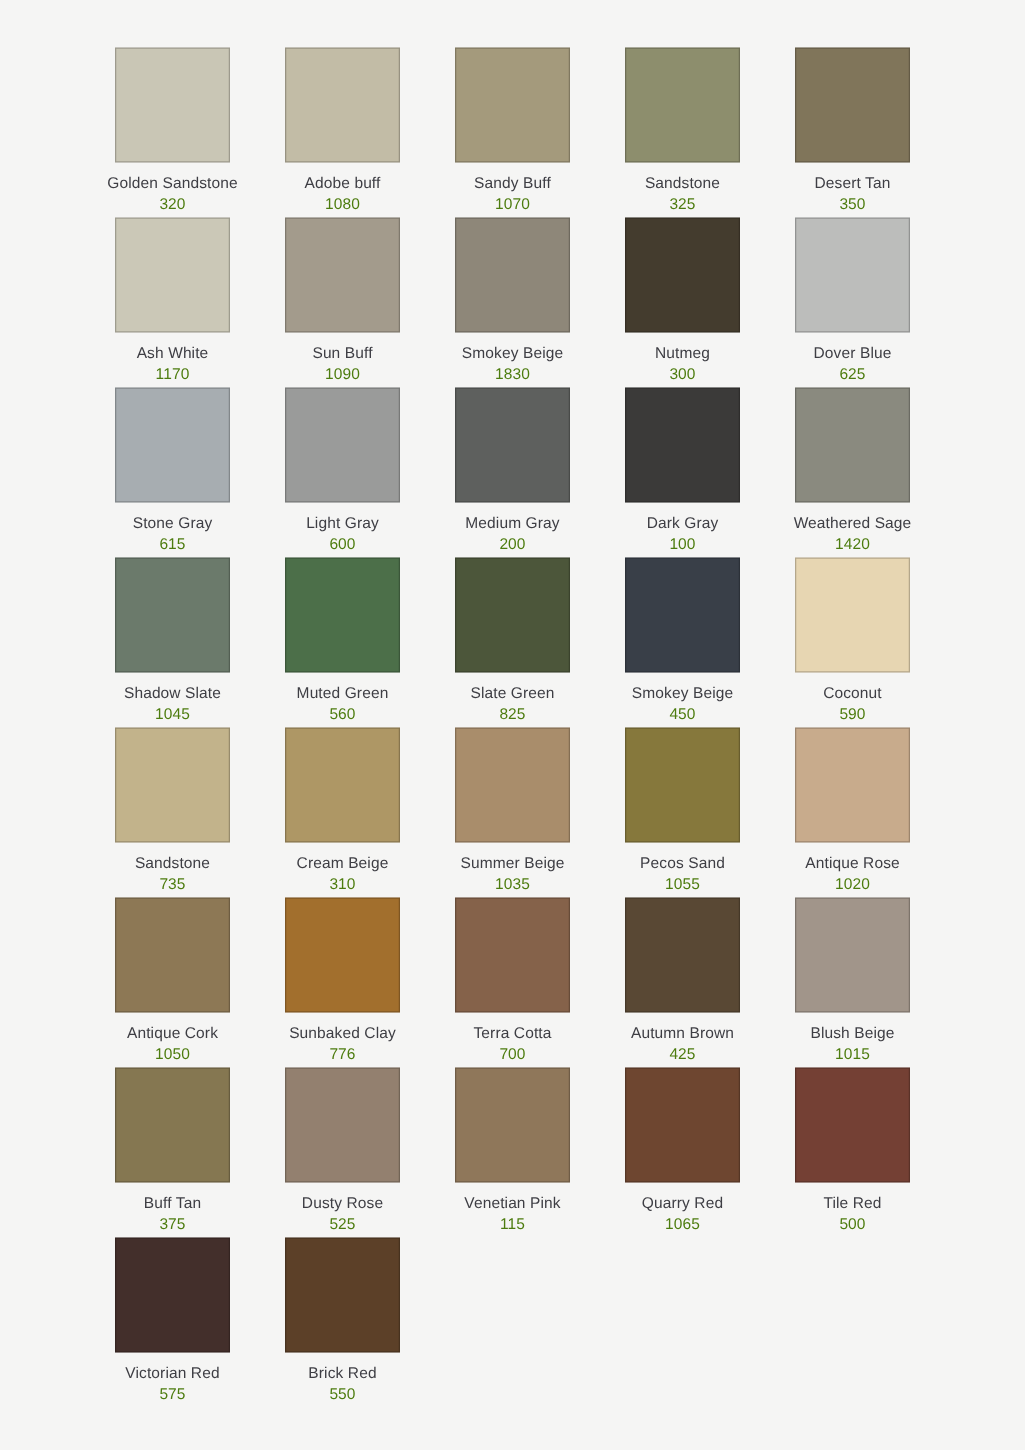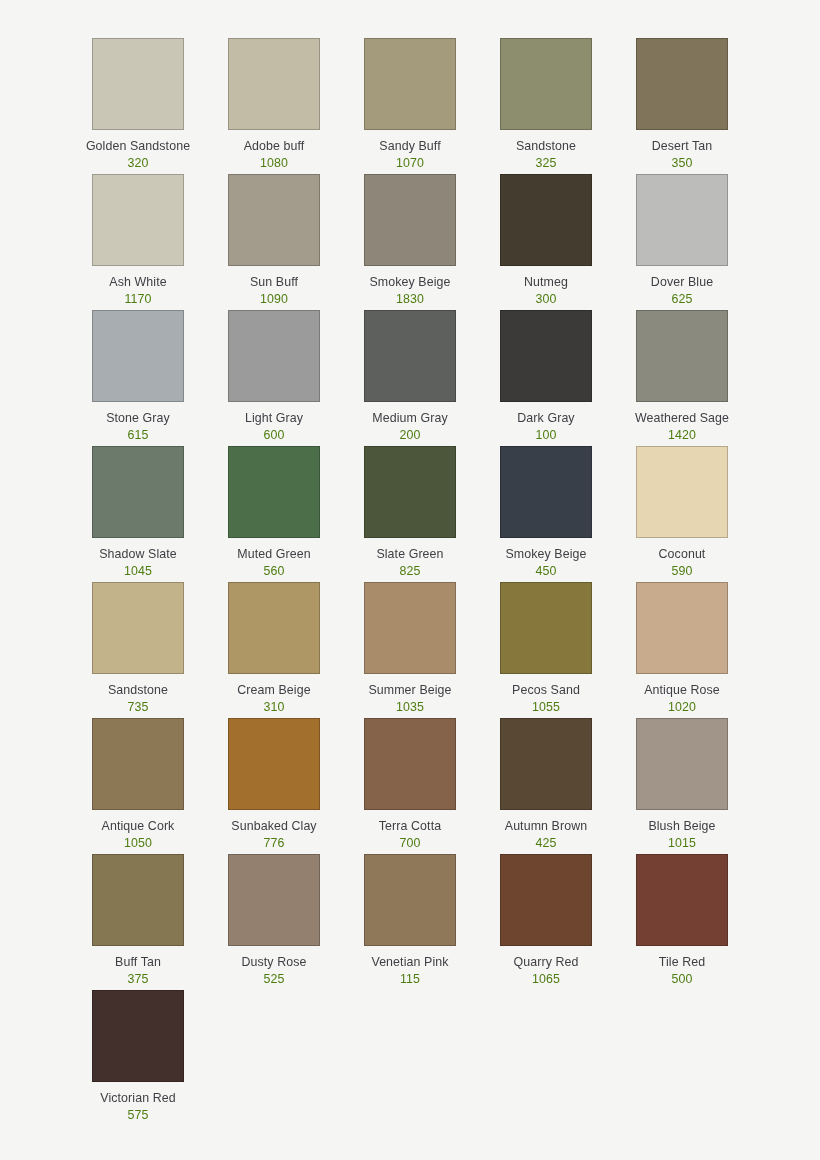--- a/index.html
+++ b/index.html
@@ -234,14 +234,19 @@
       <div class="swatch-cell">
         <div class="swatch-chip" style="background-color: rgb(116, 64, 52); border-color: rgba(0, 0, 0, 0.22);"></div>
         <div class="swatch-label">Tile Red</div>
         <div class="swatch-code">500</div>
       </div>
       <div class="swatch-cell">
         <div class="swatch-chip" style="background-color: rgb(67, 47, 43); border-color: rgba(0, 0, 0, 0.22);"></div>
         <div class="swatch-label">Victorian Red</div>
         <div class="swatch-code">575</div>
       </div>
+      <div class="swatch-cell">
+        <div class="swatch-chip" style="background-color: rgb(92, 64, 40); border-color: rgba(0, 0, 0, 0.22);"></div>
+        <div class="swatch-label">Brick Red</div>
+        <div class="swatch-code">550</div>
+      </div>
     </div>
 </div>
 
 </body></html>

